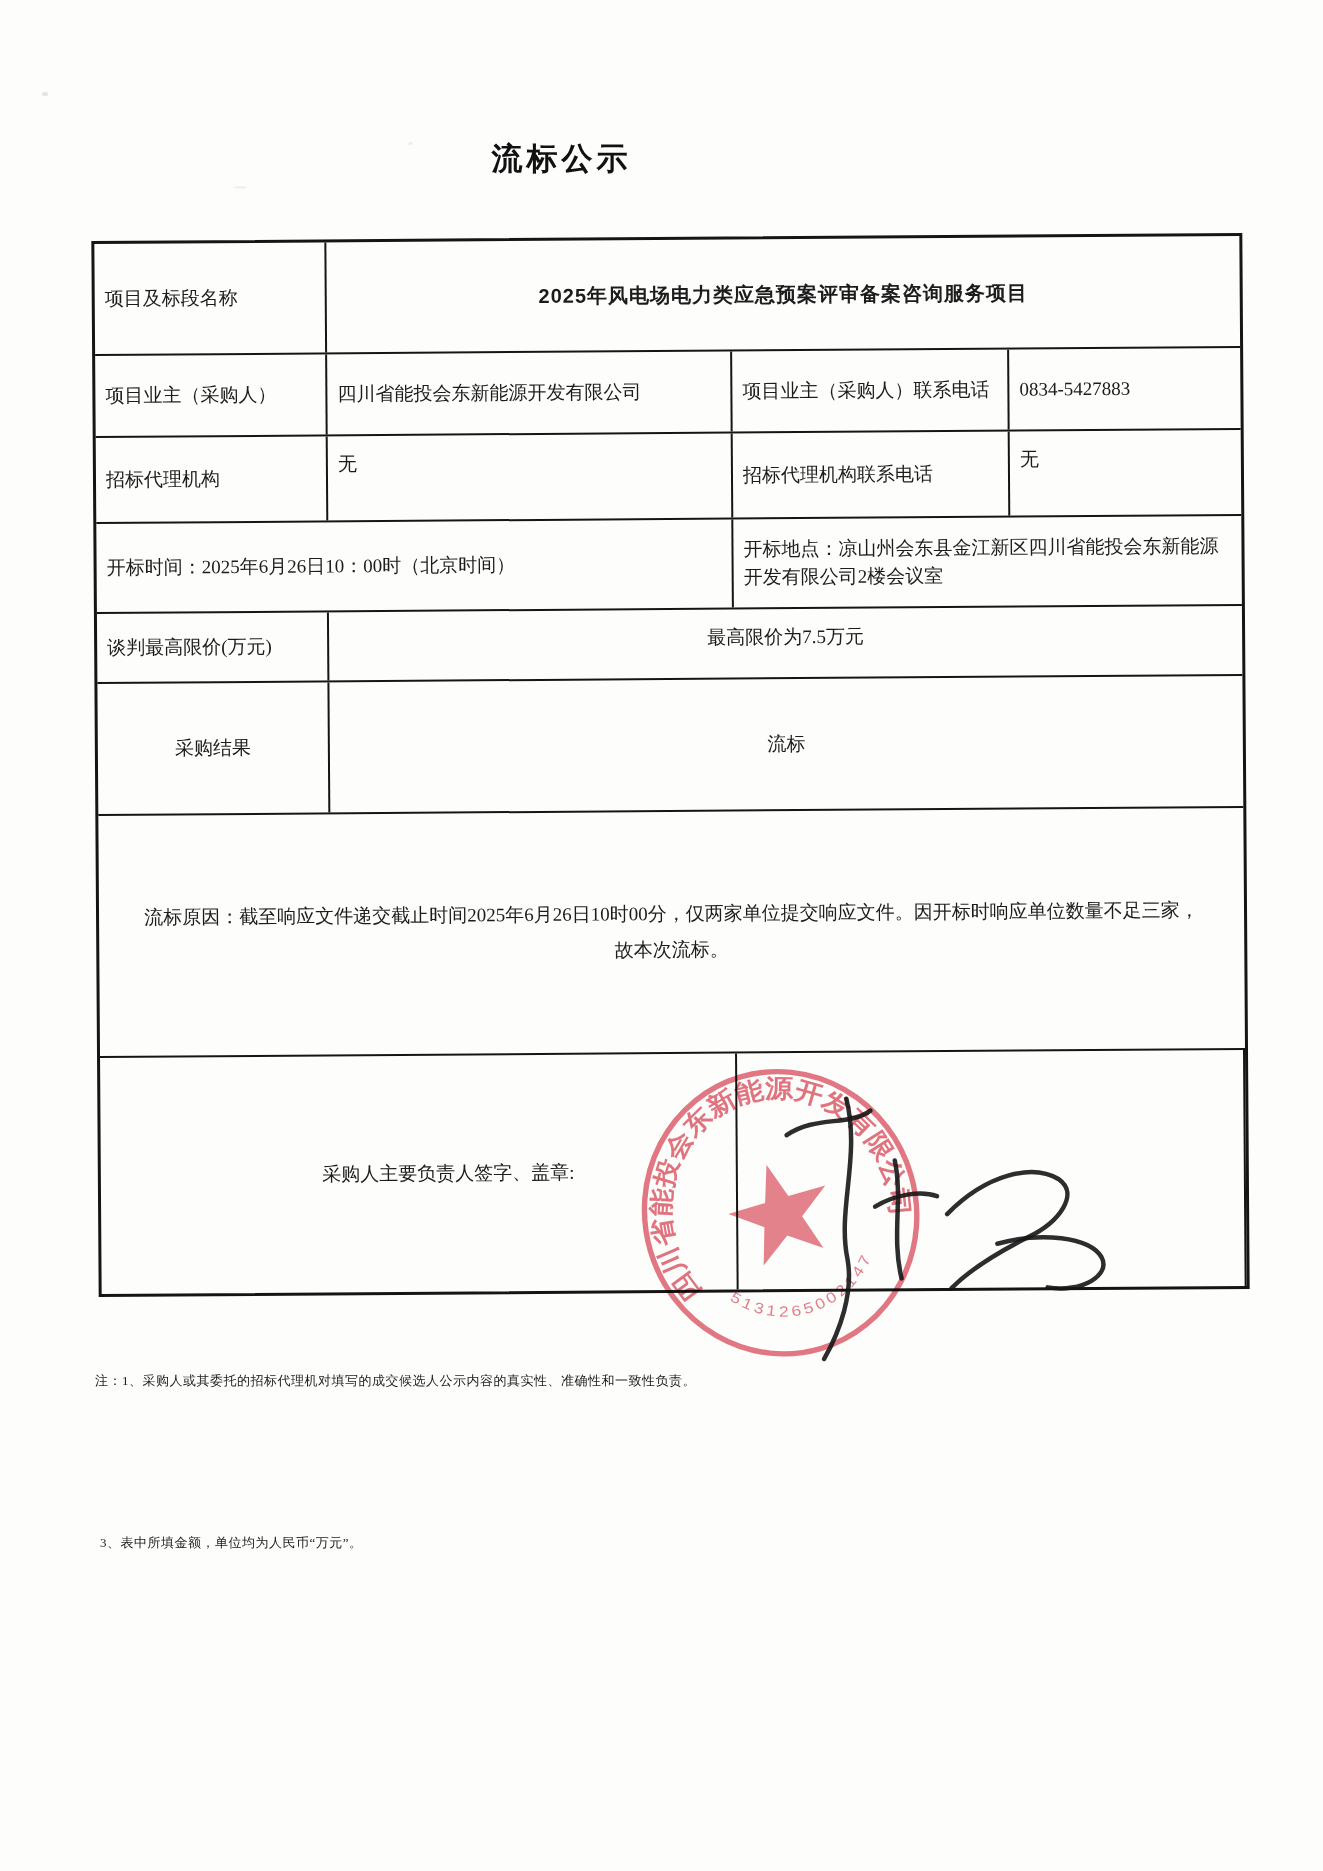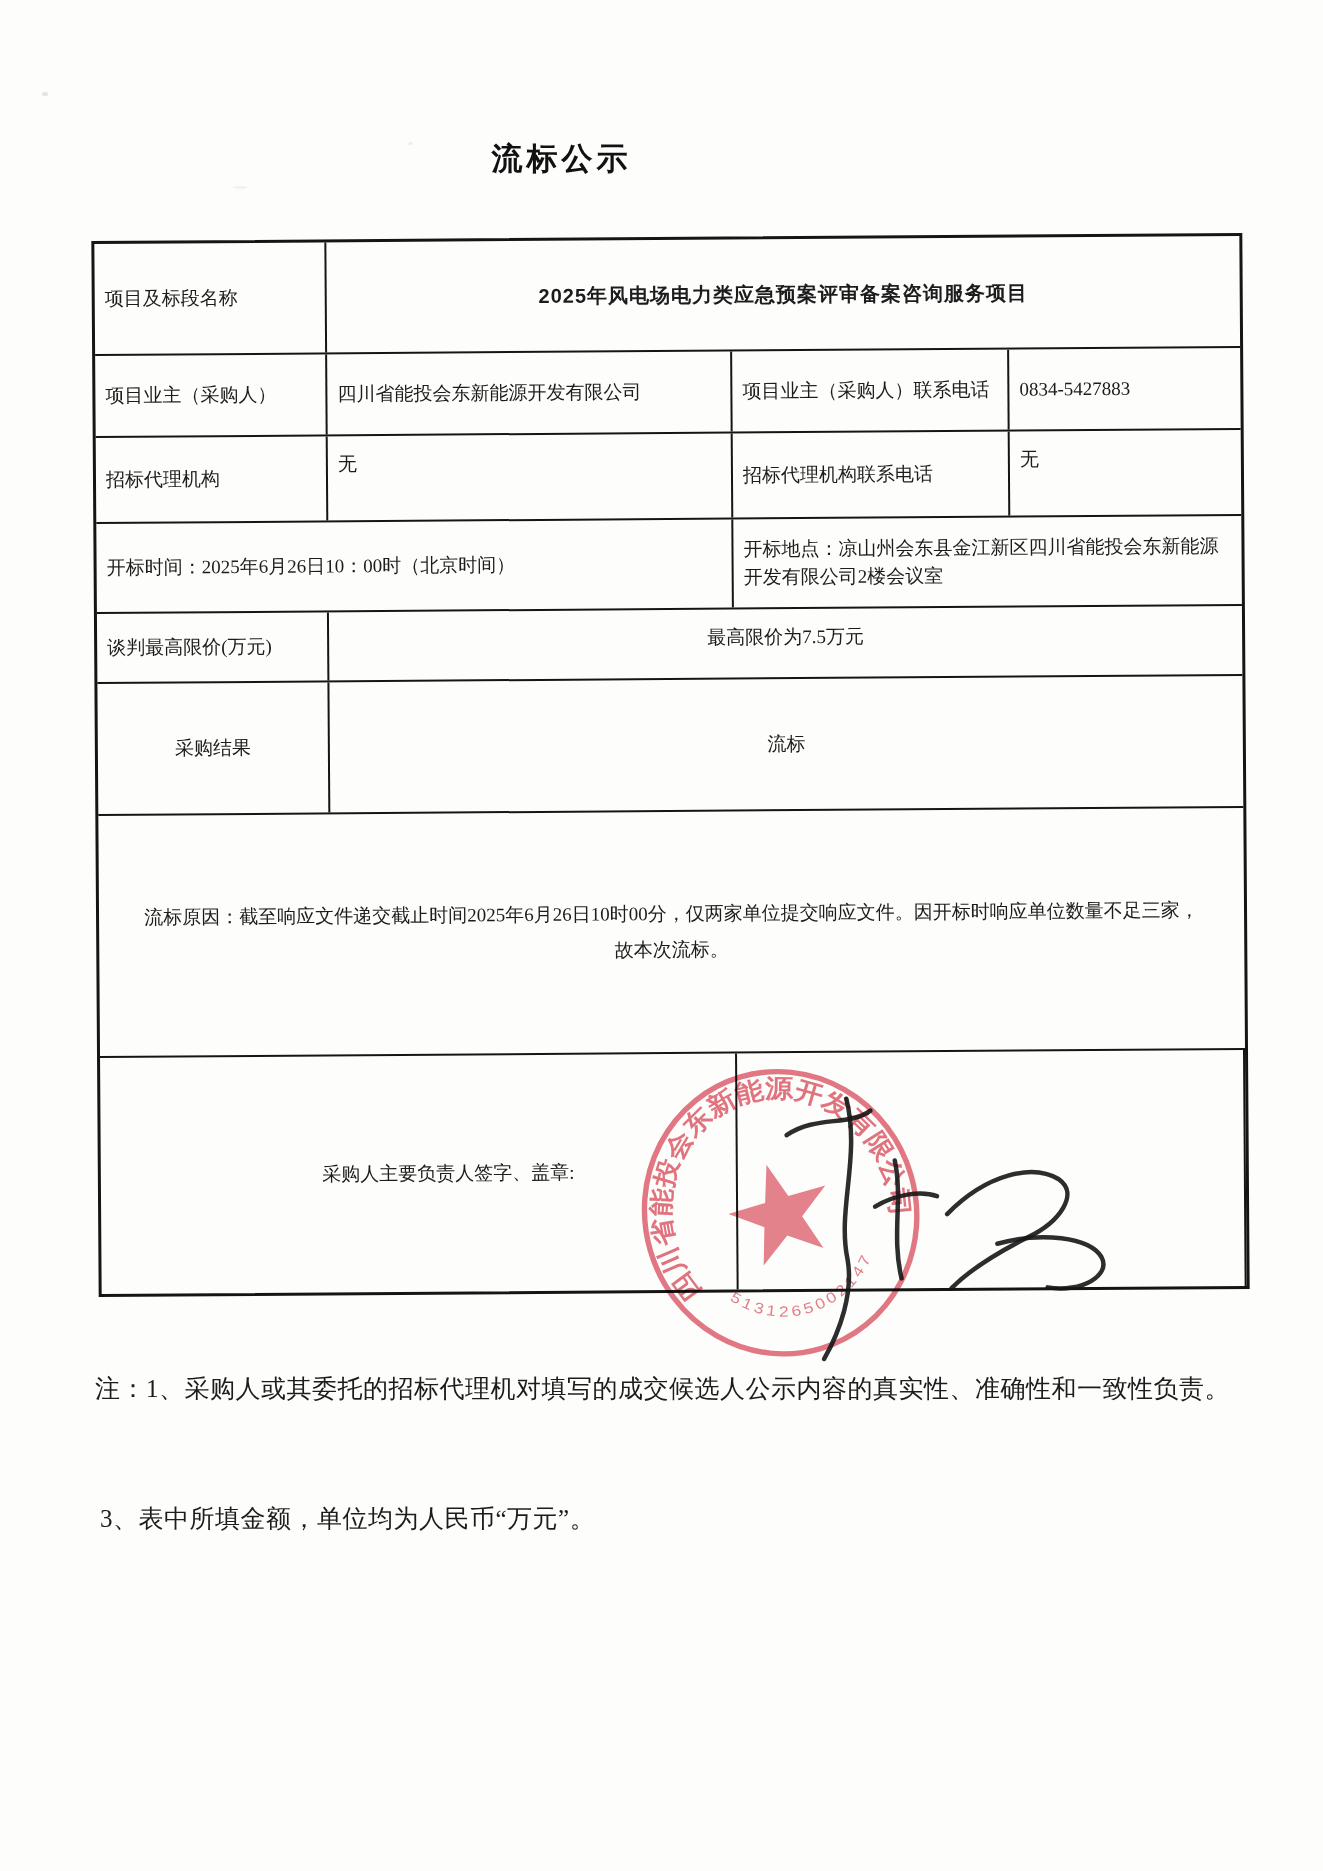--- a/index.html
+++ b/index.html
@@ -77,28 +77,28 @@
   }
   .signature-wrap{
     position:absolute;
     left:598px;top:34px;
     width:430px;height:300px;
     pointer-events:none;
   }
 
   .note{
     position:absolute;
-    font-size:25px;
+    font-size:13px;
     letter-spacing:.5px;
     color:#1c1c1c;
     white-space:nowrap;
   }
   .note.n1{left:95px;top:1372px;}
   .note.n2{left:100px;top:1438px;}
-  .note.n3{left:100px;top:1502px;}
+  .note.n3{left:100px;top:1534px;}
 </style>
 </head>
 <body>
 
 <div class="page">
 
   <div class="speck s1"></div>
   <div class="speck s2"></div>
   <div class="speck s3"></div>
 

